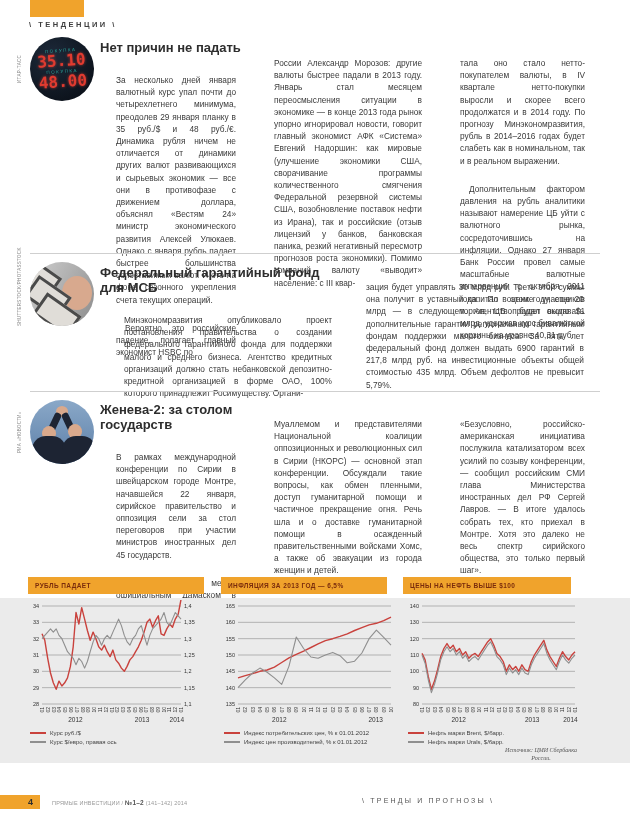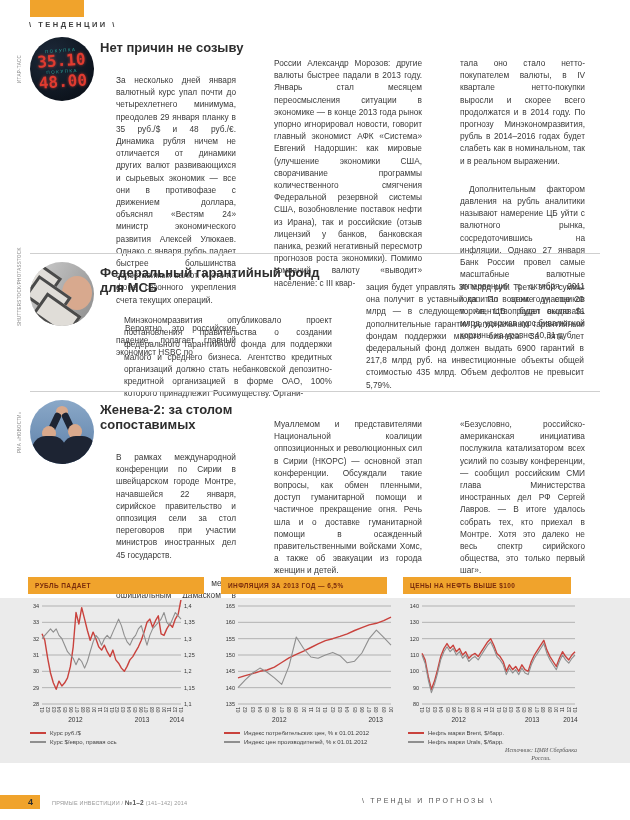--- a/index.html
+++ b/index.html
@@ -74,21 +74,21 @@
 
   <div class="credit" style="left:17px;top:37px;height:64px;">ИТАР-ТАСС</div>
   <div class="circle" style="left:30px;top:37px;">
     <div class="photo-board">
       <div class="board-word">ПОКУПКА</div>
       <div class="board-num">35.10</div>
       <div class="board-word">ПОКУПКА</div>
       <div class="board-num">48.00</div>
     </div>
   </div>
-  <div class="title" style="left:100px;top:40px;width:160px;">Нет причин не созыву</div>
+  <div class="title" style="left:100px;top:40px;width:160px;">Нет причин не падать</div>
   <div class="col" style="left:100px;top:58px;width:152px;">
       <p>За несколько дней января валютный курс упал почти до четырехлетнего минимума, преодолев 29 января планку в 35 руб./$ и 48 руб./€. Динамика рубля ничем не отличается от динамики других валют развивающихся и сырьевых экономик — все они в противофазе с движением доллара, объяснял «Вестям 24» министр экономического развития Алексей Улюкаев. Однако с января рубль падает быстрее большинства сопоставимых валют. И это на фоне сезонного укрепления счета текущих операций.</p>
       <p>Вероятно, это российские падение, полагает главный экономист HSBC по</p>
     </div>
   <div class="col" style="left:258px;top:41px;width:180px;">
       <p>России Александр Морозов: другие валюты быстрее падали в 2013 году. Январь стал месяцем переосмысления ситуации в экономике — в конце 2013 года рынок упорно игнорировал новости, говорит главный экономист АФК «Система» Евгений Надоршин: как мировые (улучшение экономики США, сворачивание программы количественного смягчения Федеральной резервной системы США, возобновление поставок нефти из Ирана), так и российские (отзыв лицензий у банков, банковская паника, резкий негативный пересмотр прогнозов роста экономики). Помимо компаний валюту «выводит» население: с III квар-</p>
     </div>
   <div class="col" style="left:444px;top:41px;width:157px;">
       <p>тала оно стало нетто-покупателем валюты, в IV квартале нетто-покупки выросли и скорее всего продолжатся и в 2014 году. По прогнозу Минэкономразвития, рубль в 2014–2016 годах будет слабеть как в номинальном, так и в реальном выражении.</p>
       <p>Дополнительным фактором давления на рубль аналитики называют намерение ЦБ уйти с валютного рынка, сосредоточившись на инфляции. Однако 27 января Банк России провел самые масштабные валютные интервенции с октября 2011 года. По оценке участников торгов, ЦБ продал около $1 млрд, удержав курс бивалютной корзины на уровне 40,31 руб.</p>
@@ -120,21 +120,21 @@
     <div class="photo-blue">
       <div class="hands" style="left:26px;top:6px;"></div>
       <div class="arm" style="left:20px;top:12px;transform:rotate(25deg);"></div>
       <div class="arm" style="left:36px;top:12px;transform:rotate(-25deg);"></div>
       <div class="head" style="left:12px;top:26px;"></div>
       <div class="head" style="left:38px;top:24px;"></div>
       <div class="suit" style="left:2px;"></div>
       <div class="suit" style="left:32px;"></div>
     </div>
   </div>
-  <div class="title" style="left:100px;top:402px;width:155px;">Женева-2: за столом сопоставимых</div>
+  <div class="title" style="left:100px;top:402px;width:155px;">Женева-2: за столом государств</div>
   <div class="col" style="left:100px;top:435px;width:152px;">
       <p>В рамках международной конференции по Сирии в швейцарском городе Монтре, начавшейся 22 января, сирийское правительство и оппозиция сели за стол переговоров при участии министров иностранных дел 45 государств.</p>
       <p>Переговоры между официальным Дамаском в лице министра иностранных дел Сирии Валидом</p>
     </div>
   <div class="col" style="left:258px;top:402px;width:180px;">
       <p>Муаллемом и представителями Национальной коалиции оппозиционных и революционных сил в Сирии (НКОРС) — основной этап конференции. Обсуждали такие вопросы, как обмен пленными, доступ гуманитарной помощи и частичное прекращение огня. Речь шла и о доставке гуманитарной помощи в осажденный правительственными войсками Хомс, а также об эвакуации из города женщин и детей.</p>
     </div>
   <div class="col" style="left:444px;top:402px;width:157px;">
       <p>«Безусловно, российско-американская инициатива послужила катализатором всех усилий по созыву конференции, — сообщил российским СМИ глава Министерства иностранных дел РФ Сергей Лавров. — В итоге удалось собрать тех, кто приехал в Монтре. Хотя это далеко не весь спектр сирийского общества, это только первый шаг».</p>
     </div>

